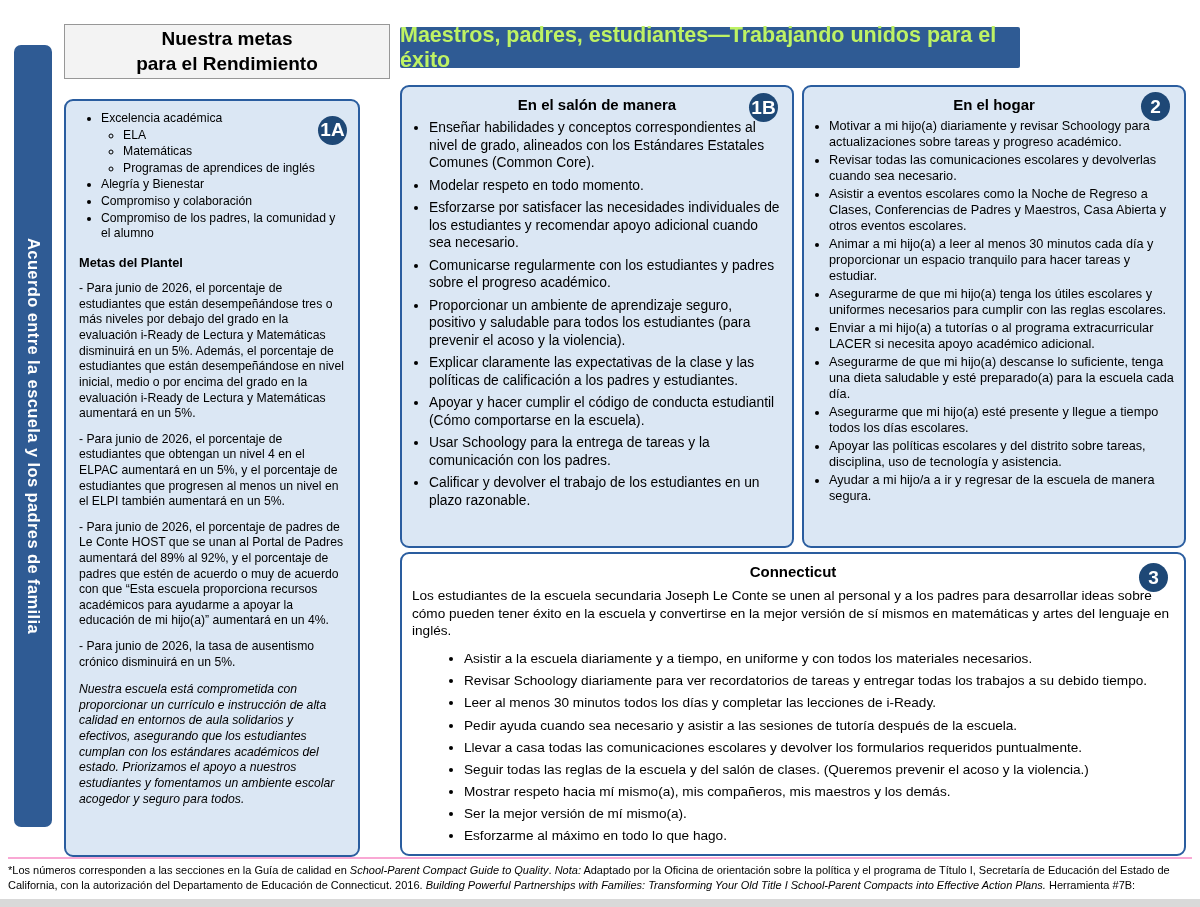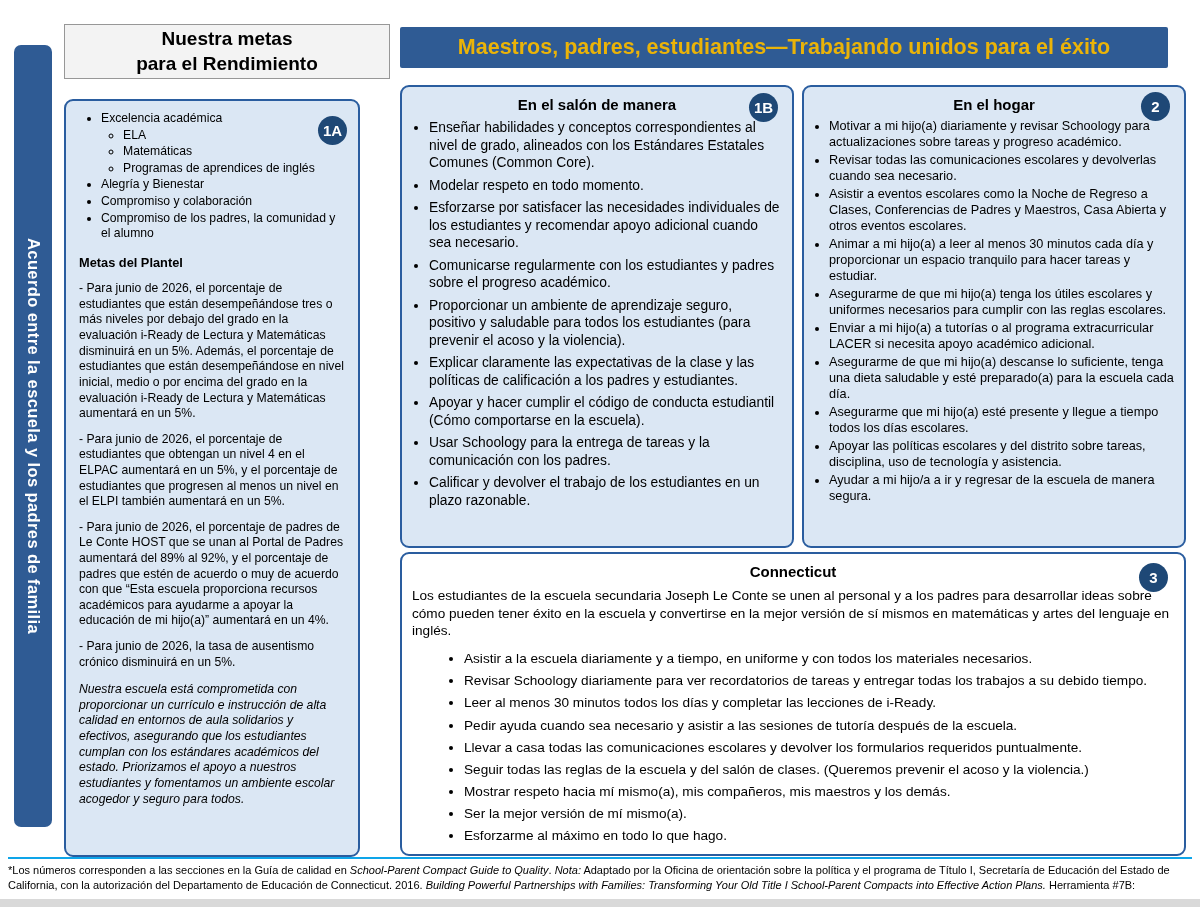--- a/index.html
+++ b/index.html
@@ -13,28 +13,28 @@
   .side-bar .vtext { writing-mode:vertical-rl; color:#fff; font-weight:bold;
     font-size:16.5px; letter-spacing:0.4px; white-space:nowrap; }
 
   
   .title-box { position:absolute; left:64px; top:24px; width:326px; height:55px;
     background:#f3f3f3; border:1px solid #979797; display:flex; flex-direction:column;
     align-items:center; justify-content:center; font-weight:bold; font-size:19px; line-height:1.3;
     text-align:center; }
 
   
-  .banner { position:absolute; left:400px; top:27px; width:768px; height:41px;
-    background:#2f5b94; color:#eab308; font-weight:bold; font-size:21.5px;
+  .banner { position:absolute; left:400px; top:27px; width:620px; height:41px;
+    background:#2f5b94; color:#bef264; font-weight:bold; font-size:21.5px;
     display:flex; align-items:center; justify-content:center; border-radius:2px; }
 
   
   .panel { position:absolute; background:#dbe7f4; border:2px solid #2a5d9f; border-radius:9px; overflow:hidden; }
   .badge { position:absolute; width:29px; height:29px; border-radius:50%; background:#1e4876;
-    color:#fff; font-weight:bold; font-size:15px; display:flex; align-items:center; justify-content:center; }
+    color:#fff; font-weight:bold; font-size:19px; display:flex; align-items:center; justify-content:center; }
   .panel-head { text-align:center; font-weight:bold; font-size:15px; padding:9px 42px 4px; }
 
   
   .p1a { left:64px; top:99px; width:296px; height:758px; padding:10px 13px; font-size:12.2px; line-height:1.28; }
   .p1a .badge { top:15px; right:11px; }
   .p1a h3 { font-size:12.8px; margin:2px 0 3px; }
   .p1a ul { list-style:disc; padding-left:22px; margin-bottom:4px; }
   .p1a ul li { margin-bottom:1px; }
   .p1a ul li.lvl-2 { list-style:circle; margin-left:22px; }
   .p1a .school-head { margin-top:13px; }
@@ -54,21 +54,21 @@
   .p2 li { margin-bottom:2px; }
 
   
   .p3 { left:400px; top:552px; width:786px; height:304px; background:#ffffff; }
   .p3 .badge { top:9px; right:16px; }
   .p3 .intro { font-size:13.6px; line-height:1.3; padding:3px 14px 0 10px; }
   .p3 ul { list-style:disc; padding:10px 14px 0 62px; font-size:13.6px; line-height:1.3; }
   .p3 li { margin-bottom:4.5px; }
 
   
-  .footer { position:absolute; left:8px; top:857px; width:1184px; border-top:2px solid #0ea5e9;
+  .footer { position:absolute; left:8px; top:857px; width:1184px; border-top:2px solid #f9a8d4;
     padding-top:4px; font-size:11px; line-height:1.4; }
   .footer em { font-style:italic; }
   .bottom-strip { position:absolute; left:0; top:899px; width:1200px; height:8px; background:#d9d9d9; }
 </style>
 </head>
 <body>
 
 <div class="page">
 
   <div class="side-bar">

